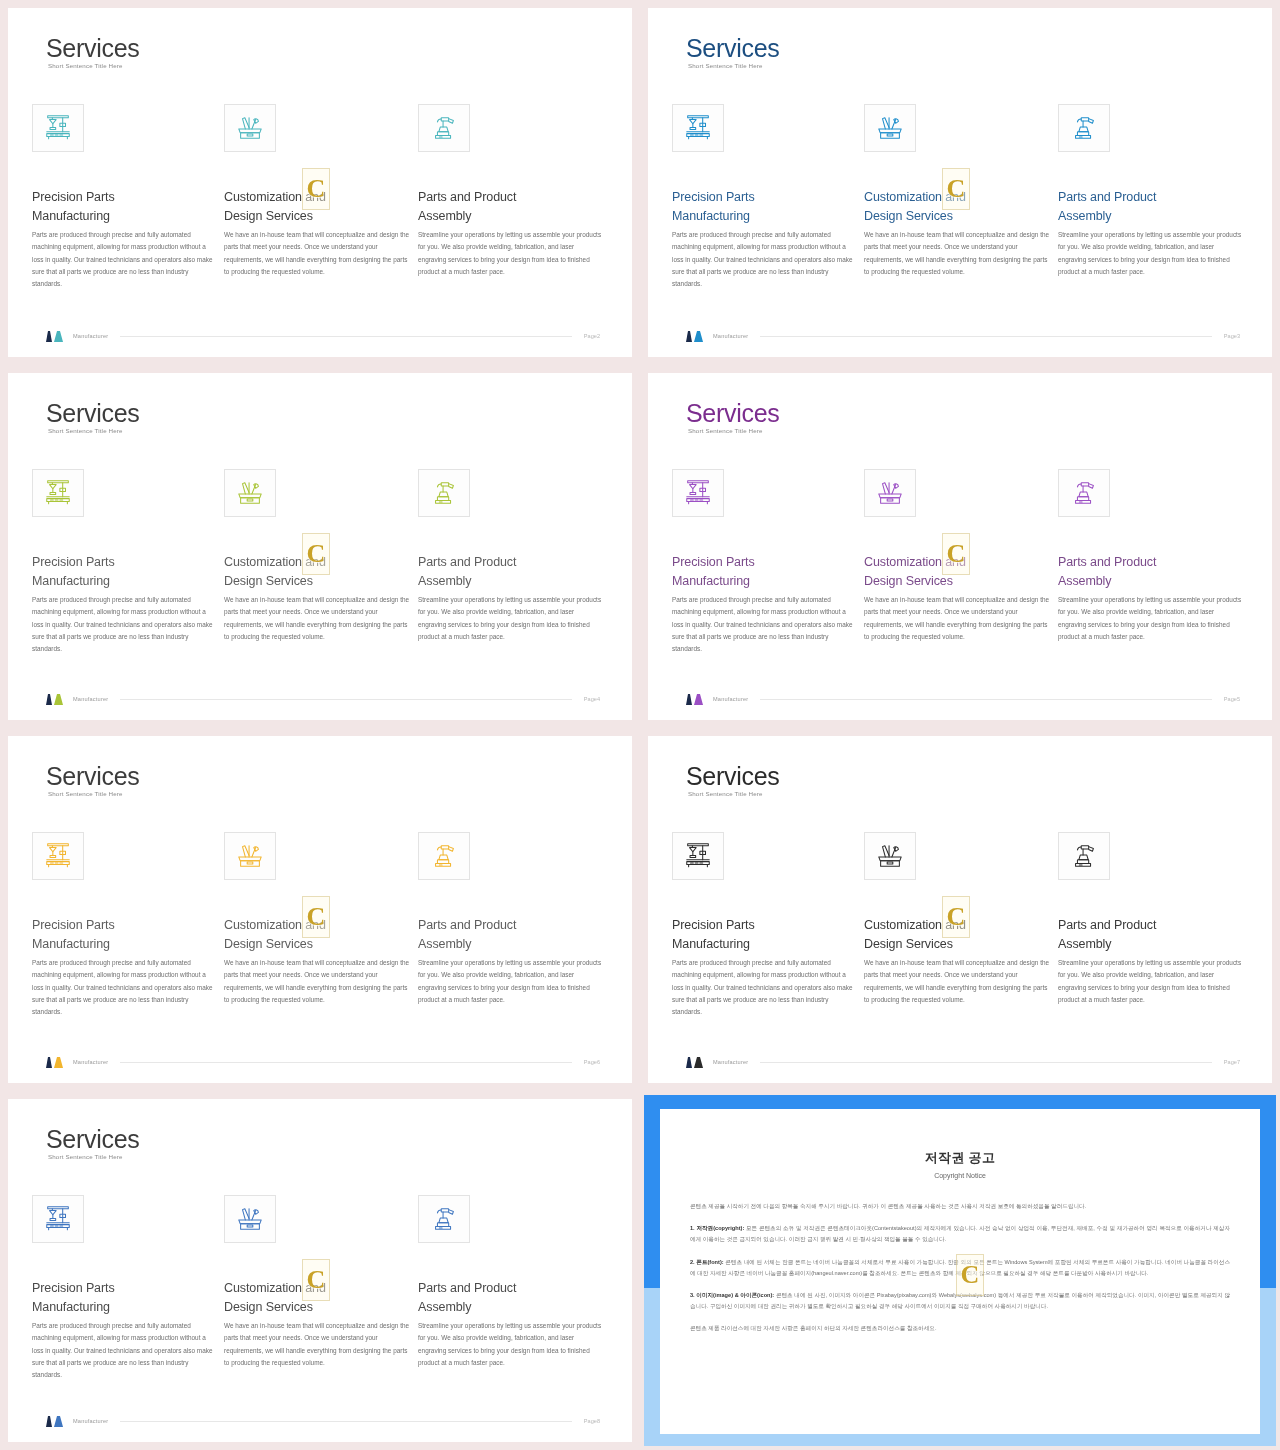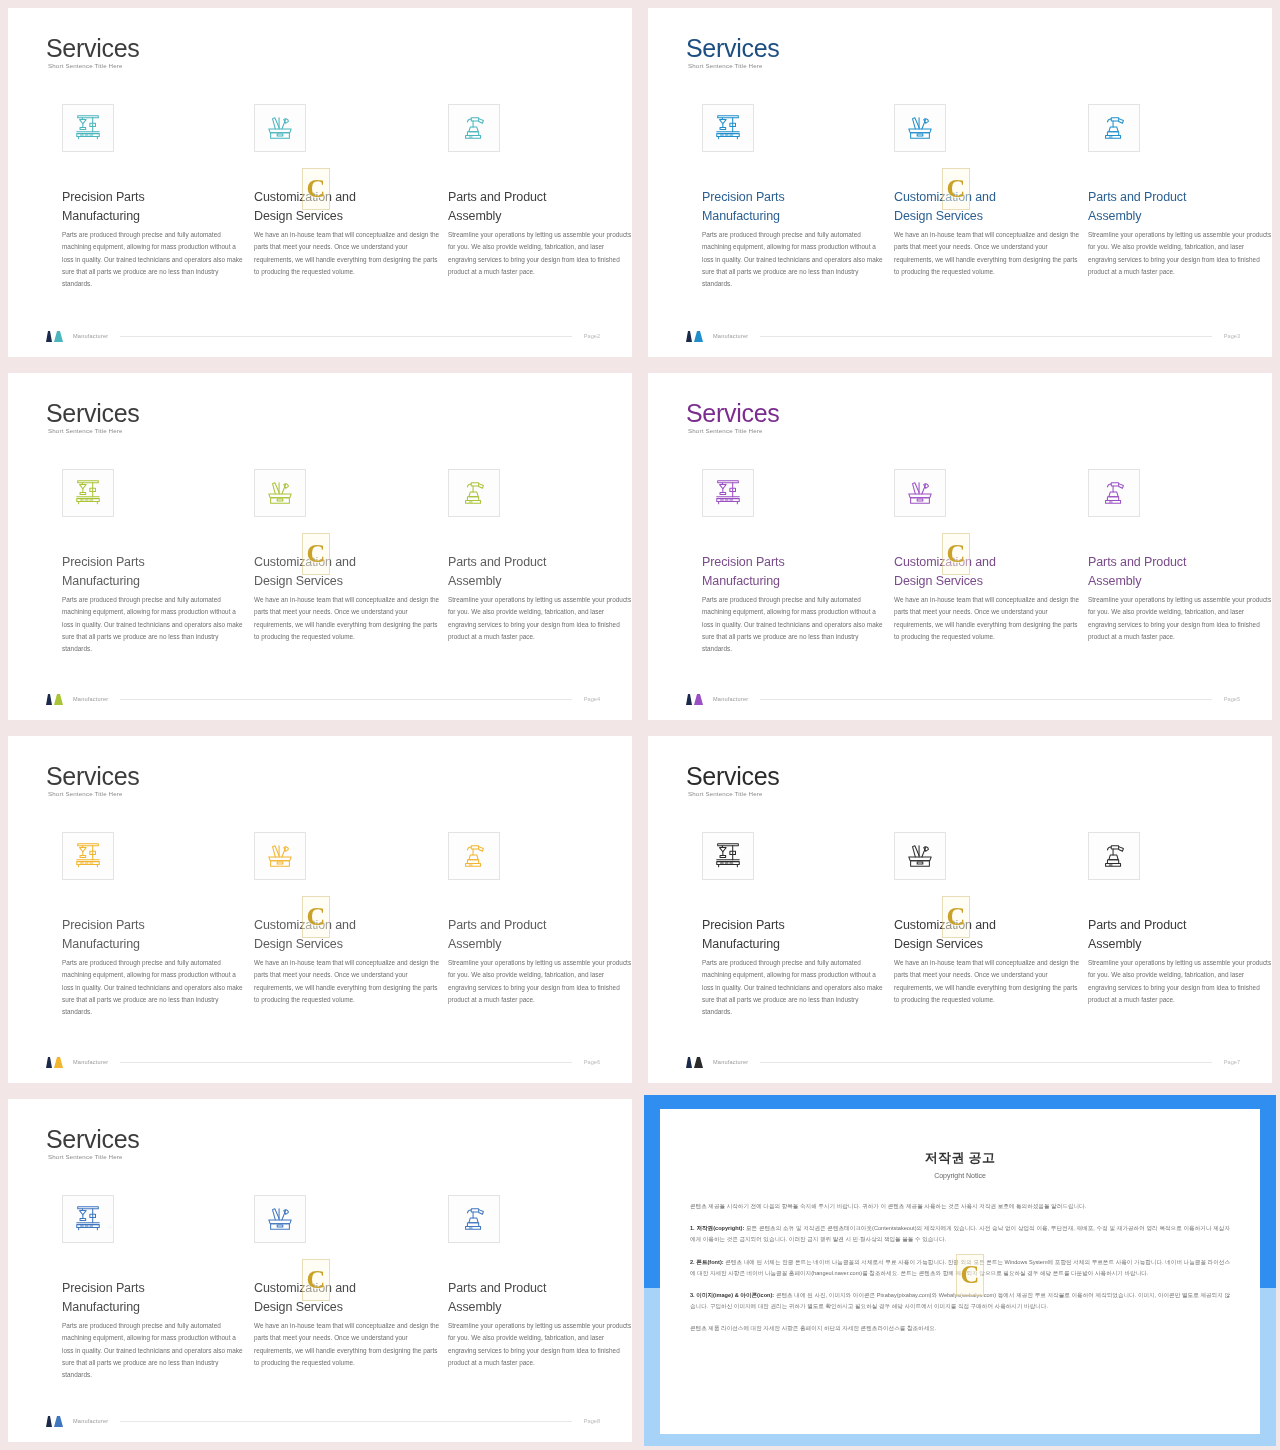--- a/index.html
+++ b/index.html
@@ -36,21 +36,21 @@
   .s-sub {
     position: absolute;
     left: 40px; top: 54px;
     font-size: 6.2px;
     color: #8a8a8a;
     letter-spacing: 0.15px;
   }
 
   .cols {
     position: absolute;
-    left: 54px; top: 96px;
+    left: 24px; top: 96px;
     width: 560px;
     display: flex;
     gap: 8px;
   }
   .col { width: 208px; margin-right: 0px; }
   .col:nth-child(2) { margin-left: -2px; }
 
   .icon-box {
     width: 52px; height: 48px;
     border: 1px solid #e3e3e3;

